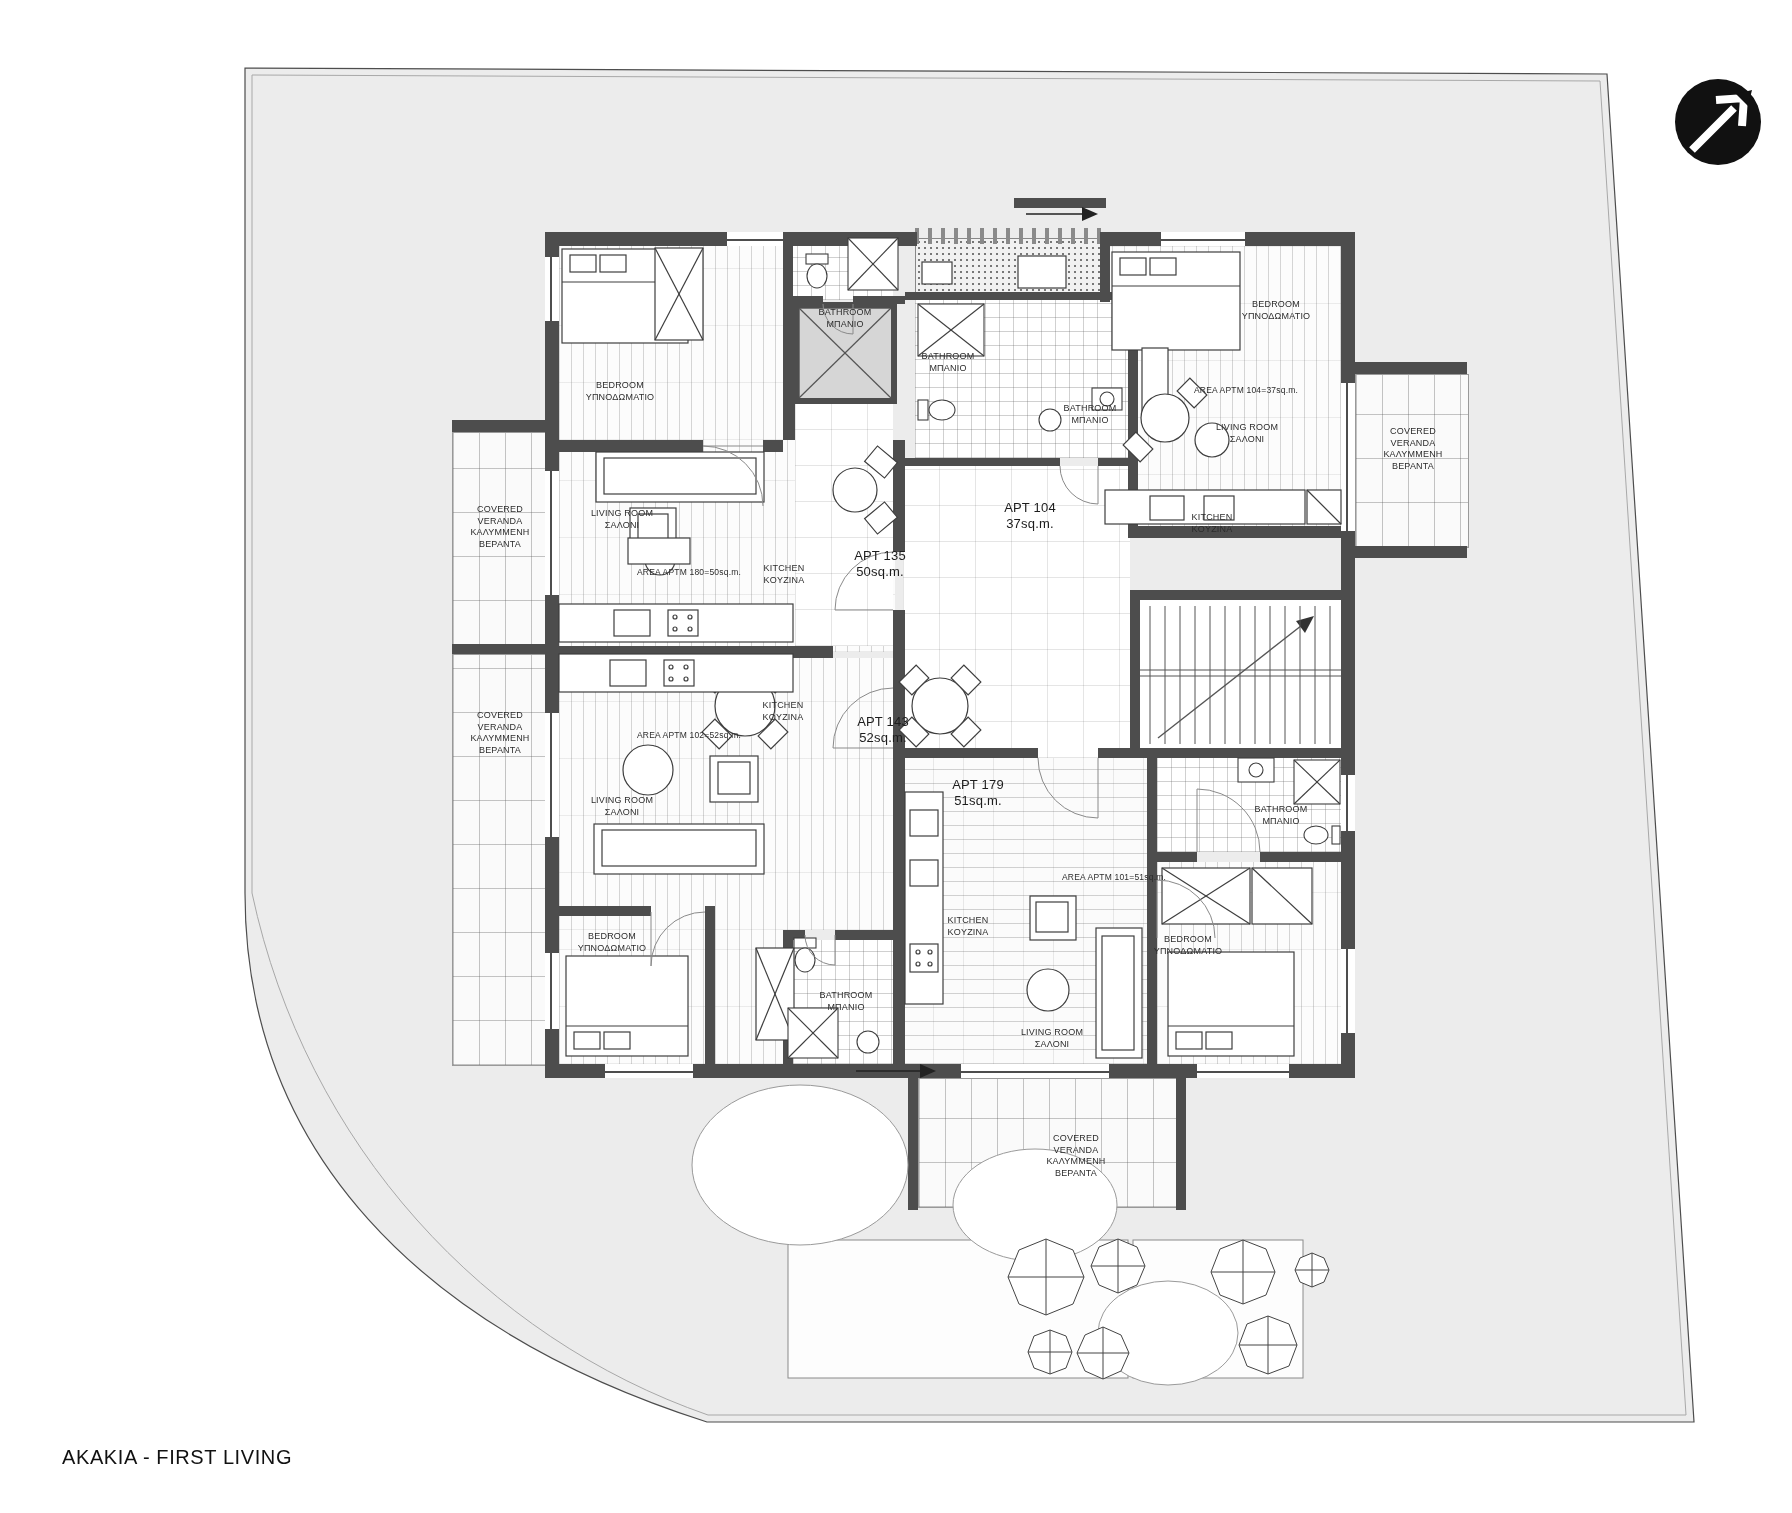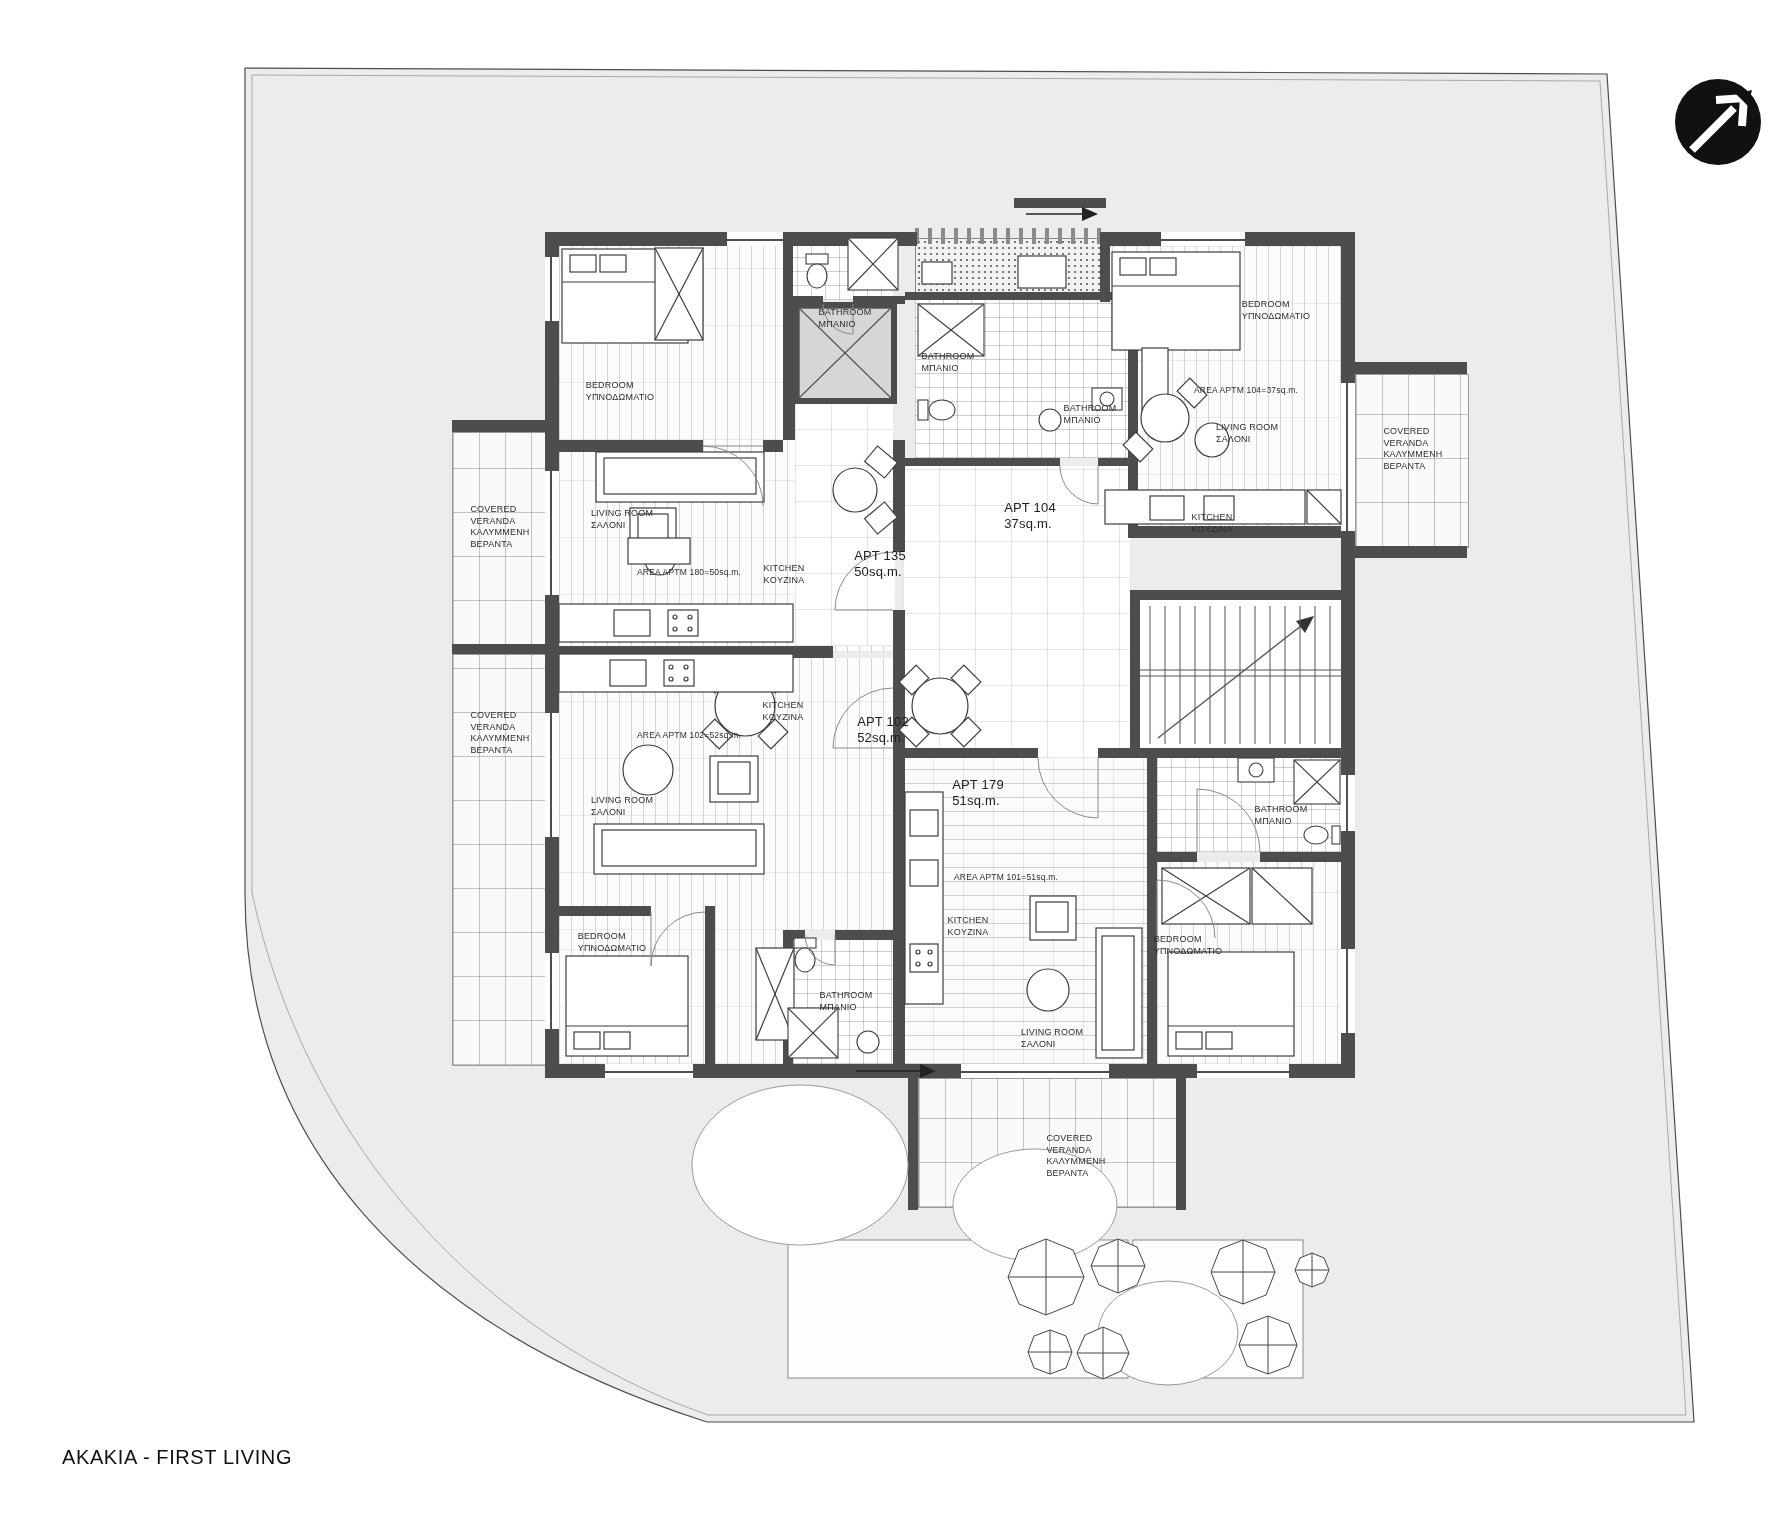--- a/index.html
+++ b/index.html
@@ -26,21 +26,21 @@
     background-size:6px 6px;border:1px solid #888}
   .pergola{background-image:repeating-linear-gradient(90deg,#8a8a8a 0 4px, transparent 4px 13px)}
   .elevcab{background:#d6d6d6;border:1px solid #777}
   .stairfloor{background:#fff}
   .wall{position:absolute;background:#4d4d4d}
   .win-v{position:absolute;background:#fff;border-top:1px solid #4d4d4d;border-bottom:1px solid #4d4d4d;
     background-image:linear-gradient(90deg,transparent 0 5px,#4d4d4d 5px 7px,transparent 7px)}
   .win-h{position:absolute;background:#fff;border-left:1px solid #4d4d4d;border-right:1px solid #4d4d4d;
     background-image:linear-gradient(0deg,transparent 0 5px,#4d4d4d 5px 7px,transparent 7px)}
   .rlbl{position:absolute;transform:translate(-50%,-50%);font-size:9px;line-height:1.3;color:#2c2c2c;
-    letter-spacing:.2px;white-space:nowrap;z-index:30}
+    text-align:center;letter-spacing:.2px;white-space:nowrap;z-index:30}
   .rlbl span{display:block}
   .area-note{font-size:8.5px}
   .apt-tag{font-size:13px;line-height:1.25;color:#1d1d1d;letter-spacing:.2px}
   #title{position:absolute;left:62px;top:1446px;font-size:20px;color:#111;letter-spacing:.6px;z-index:40}
 </style>
 </head>
 <body>
 
 <div id="canvas">
 
@@ -417,41 +417,41 @@
       </div>
 
     <div class="rlbl" style="left:783px;top:712px">
         <span>KITCHEN</span>
         <span>KOYZINA</span>
       </div>
     <div class="rlbl area-note" style="left:689px;top:736px">
         <span>AREA APTM 102=52sq.m.</span>
       </div>
     <div class="rlbl apt-tag" style="left:883px;top:730px">
-        <span>APT 102</span>
+        <span>APT 143</span>
         <span>52sq.m.</span>
       </div>
     <div class="rlbl" style="left:622px;top:807px">
         <span>LIVING ROOM</span>
         <span>ΣΑΛΟΝΙ</span>
       </div>
     <div class="rlbl" style="left:612px;top:943px">
         <span>BEDROOM</span>
         <span>ΥΠΝΟΔΩΜΑΤΙΟ</span>
       </div>
     <div class="rlbl" style="left:846px;top:1002px">
         <span>BATHROOM</span>
         <span>ΜΠΑΝΙΟ</span>
       </div>
 
     <div class="rlbl apt-tag" style="left:978px;top:793px">
         <span>APT 179</span>
         <span>51sq.m.</span>
       </div>
-    <div class="rlbl area-note" style="left:1006px;top:878px">
+    <div class="rlbl area-note" style="left:1114px;top:878px">
         <span>AREA APTM 101=51sq.m.</span>
       </div>
     <div class="rlbl" style="left:968px;top:927px">
         <span>KITCHEN</span>
         <span>KOYZINA</span>
       </div>
     <div class="rlbl" style="left:1052px;top:1039px">
         <span>LIVING ROOM</span>
         <span>ΣΑΛΟΝΙ</span>
       </div>

